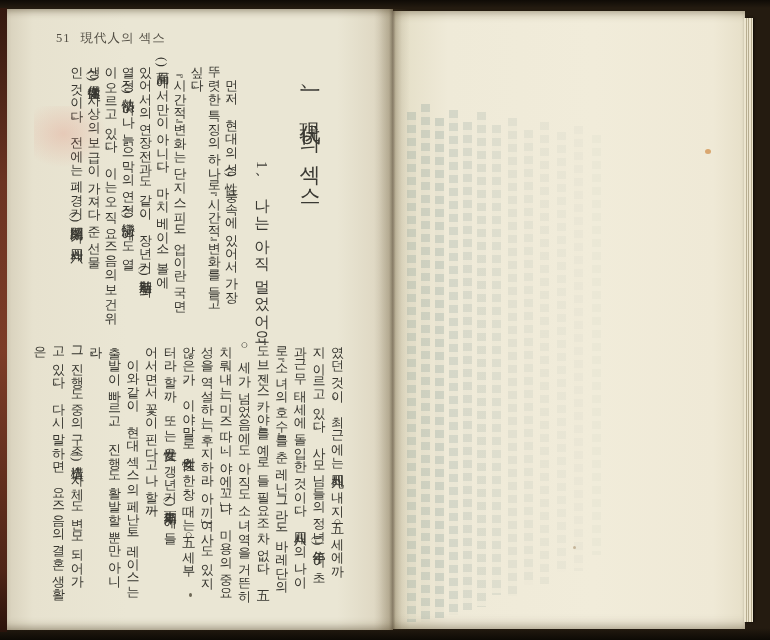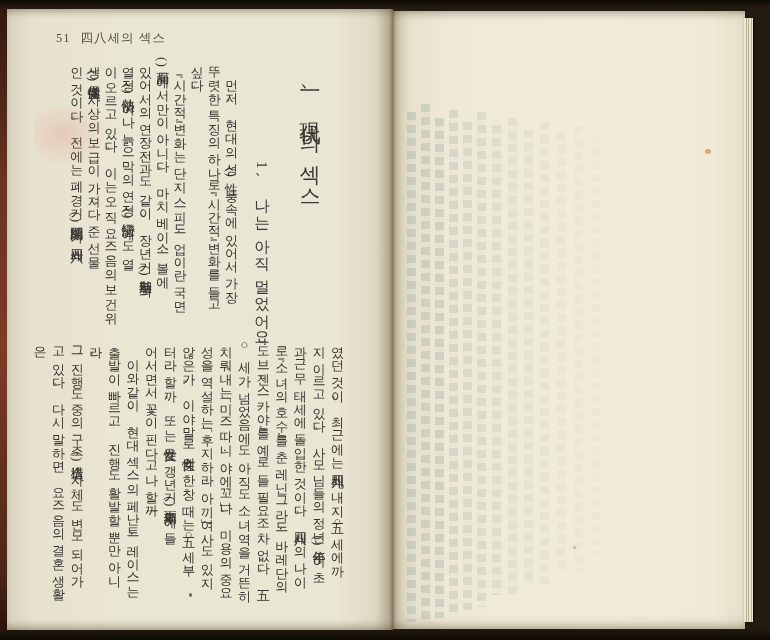--- a/index.html
+++ b/index.html
@@ -50,21 +50,21 @@
 
 <div class="stage">
 
   <div class="spine-strip"></div>
   <div class="left-page"></div>
   <div class="right-page"></div>
   <div class="gutter"></div>
   <div class="page-edges"></div>
 
   <div class="page-header">
-    <span class="pgnum">51</span><span>四八세의 섹스</span>
+    <span class="pgnum">51</span><span>現代人의 섹스</span>
   </div>
 
   <div class="chapter-title v">一、現代 의 섹스</div>
   <div class="section-subtitle v">1、나는 아직 멀었어요</div>
 
   <div class="tier upper-tier v">
     <div class="vcol ind">먼저、현대의 성(性) 풍속에 있어서 가장</div>
     <div class="vcol">뚜렷한 특징의 하나로 『시간적』 변화를 들고</div>
     <div class="vcol">싶다。</div>
     <div class="vcol ind">『시간적』 변화는 단지 스피드·업이란 국면</div>

